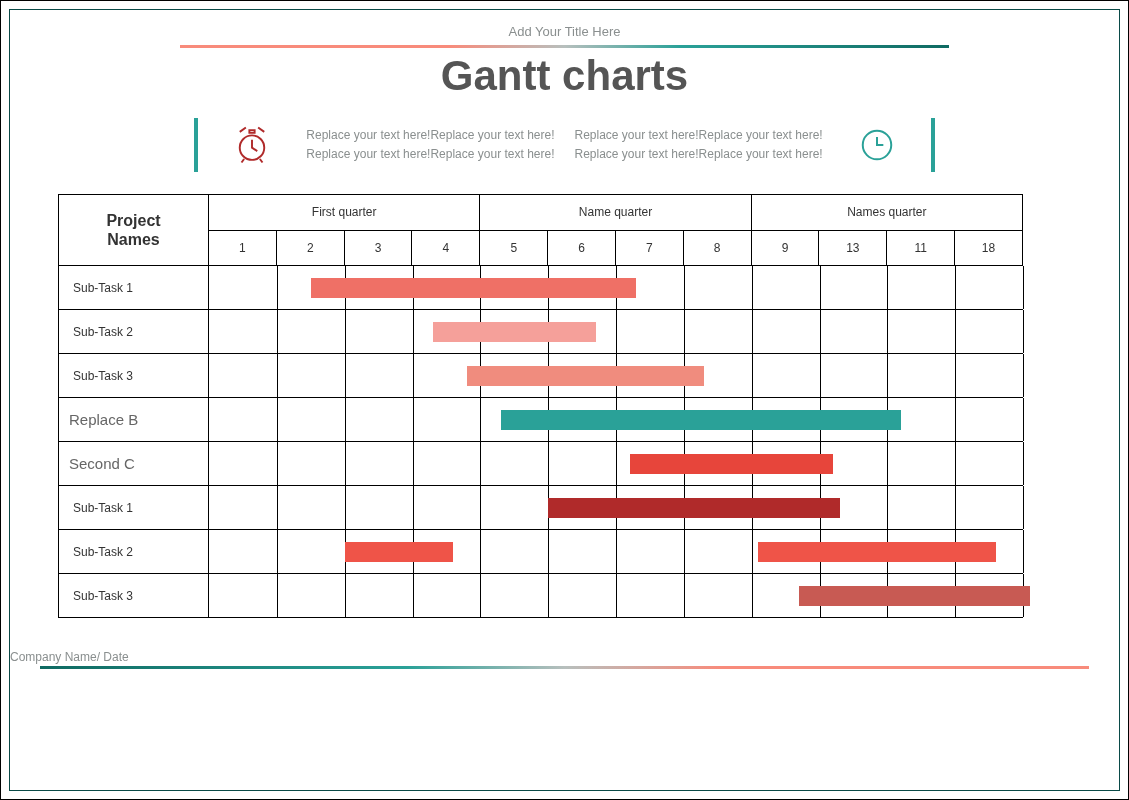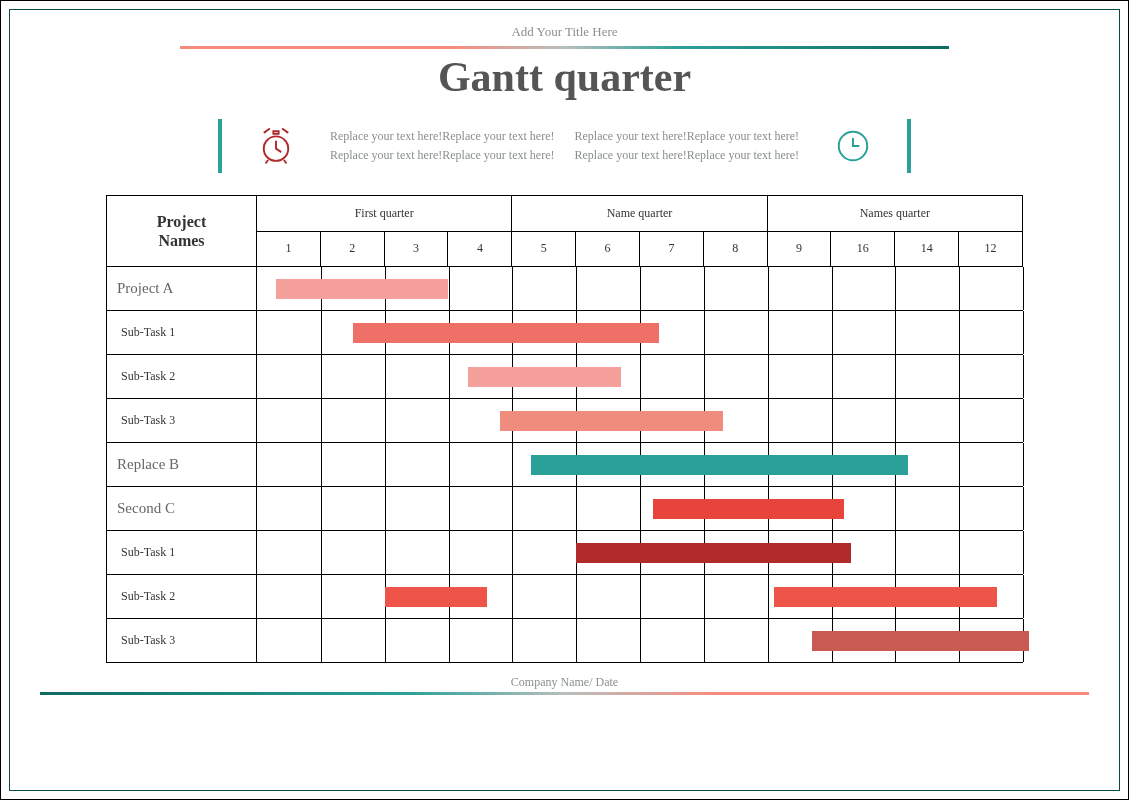--- a/index.html
+++ b/index.html
@@ -9,21 +9,20 @@
     height: 800px;
     font-family: Arial, sans-serif;
     background: #fff;
     position: relative;
     border: 1px solid #000;
   }
   .inner {
     position: absolute;
     top: 8px; left: 8px; right: 8px; bottom: 8px;
     border: 1px solid #0a4a47;
-    font-family: Liberation Serif, serif;
   }
 
   
   .title-small {
     text-align: center;
     margin-top: 14px;
     font-size: 13px;
     color: #8a8f8f;
   }
   .grad-line-top {
@@ -60,21 +59,21 @@
   .subblock .col {
     font-size: 12px;
     color: #8a8f8f;
     line-height: 1.6;
     max-width: 290px;
   }
   .iconwrap { width: 48px; height: 48px; display:flex; align-items:center; justify-content:center; }
 
   
   .gantt {
-    margin: 22px 96px 0 96px;
+    margin: 22px 96px 0 48px;
     position: relative;
     border-top: 1px solid #000;
     border-bottom: 1px solid #000;
     border-left: 1px solid #000;
   }
   .ghead {
     display: flex;
     height: 70px;
   }
   .rowlabel-head {
@@ -154,38 +153,38 @@
   }
   .grow .track .bar {
     position: absolute;
     top: 50%;
     height: 20px;
     transform: translateY(-50%);
   }
 
   
   .footer-label {
-    text-align: center;
-    margin-top: 12px;
+    text-align: left;
+    margin-top: 32px;
     font-size: 12px;
     color: #8a8f8f;
   }
   .grad-line-bot {
     height: 3px;
     margin: 2px 30px 0 30px;
     background: linear-gradient(90deg,#0f6a62 0%,#2aa198 35%,#b7bfbd 50%,#f88b7b 65%,#f88b7b 100%);
   }
 </style>
 </head>
 <body>
 
 <div class="inner">
   <div class="title-small">Add Your Title Here</div>
   <div class="grad-line-top"></div>
-  <div class="title-big">Gantt quarter</div>
+  <div class="title-big">Gantt charts</div>
 
   <div class="subblock">
     <div class="vbar-left"></div>
     <div class="iconwrap">
       <svg viewBox="0 0 48 48" width="42" height="42" fill="none" stroke="#b02a2a" stroke-width="2.2">
         <circle cx="24" cy="27" r="14"></circle>
         <path d="M24 18 V27 L30 31"></path>
         <path d="M10 9 L17 4 M38 9 L31 4"></path>
         <path d="M15 40 L12 44 M33 40 L36 44"></path>
         <path d="M21 7 h6 v3 h-6 z"></path>
@@ -222,45 +221,27 @@
         <div class="qrow2" id="qrow2">
             <div class="mcell">1</div>
             <div class="mcell">2</div>
             <div class="mcell">3</div>
             <div class="mcell">4</div>
             <div class="mcell">5</div>
             <div class="mcell">6</div>
             <div class="mcell">7</div>
             <div class="mcell">8</div>
             <div class="mcell">9</div>
-            <div class="mcell">16</div>
-            <div class="mcell">14</div>
-            <div class="mcell">12</div>
+            <div class="mcell">13</div>
+            <div class="mcell">11</div>
+            <div class="mcell">18</div>
           </div>
       </div>
     </div>
 
-  <div class="grow">
-        <div class="rowlabel project">Project A</div>
-        <div class="track">
-          <div class="gridline" style="left: 8.33333%;"></div>
-          <div class="gridline" style="left: 16.6667%;"></div>
-          <div class="gridline" style="left: 25%;"></div>
-          <div class="gridline" style="left: 33.3333%;"></div>
-          <div class="gridline" style="left: 41.6667%;"></div>
-          <div class="gridline" style="left: 50%;"></div>
-          <div class="gridline" style="left: 58.3333%;"></div>
-          <div class="gridline" style="left: 66.6667%;"></div>
-          <div class="gridline" style="left: 75%;"></div>
-          <div class="gridline" style="left: 83.3333%;"></div>
-          <div class="gridline" style="left: 91.6667%;"></div>
-          <div class="gridline" style="left: 100%; width: 1px;"></div>
-          <div class="bar" style="left: 2.5%; width: 22.5%; background: rgb(245, 160, 154);"></div>
-        </div>
-      </div>
       <div class="grow">
         <div class="rowlabel">Sub-Task 1</div>
         <div class="track">
           <div class="gridline" style="left: 8.33333%;"></div>
           <div class="gridline" style="left: 16.6667%;"></div>
           <div class="gridline" style="left: 25%;"></div>
           <div class="gridline" style="left: 33.3333%;"></div>
           <div class="gridline" style="left: 41.6667%;"></div>
           <div class="gridline" style="left: 50%;"></div>
           <div class="gridline" style="left: 58.3333%;"></div>

